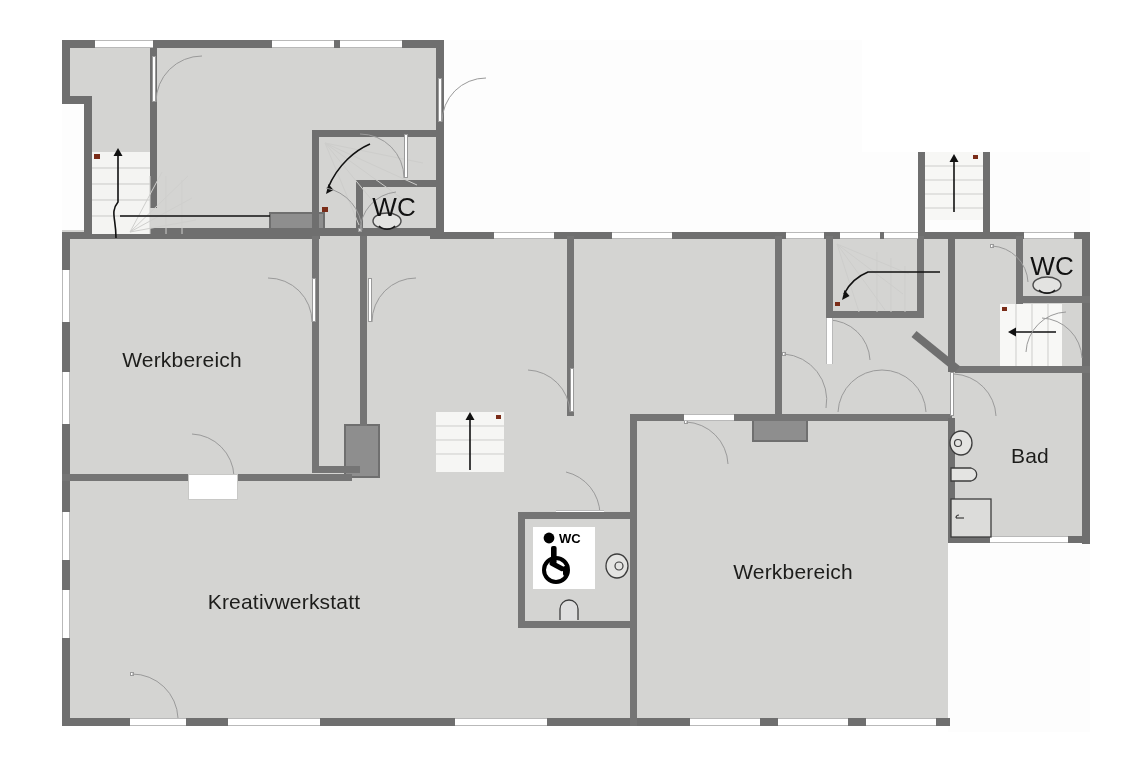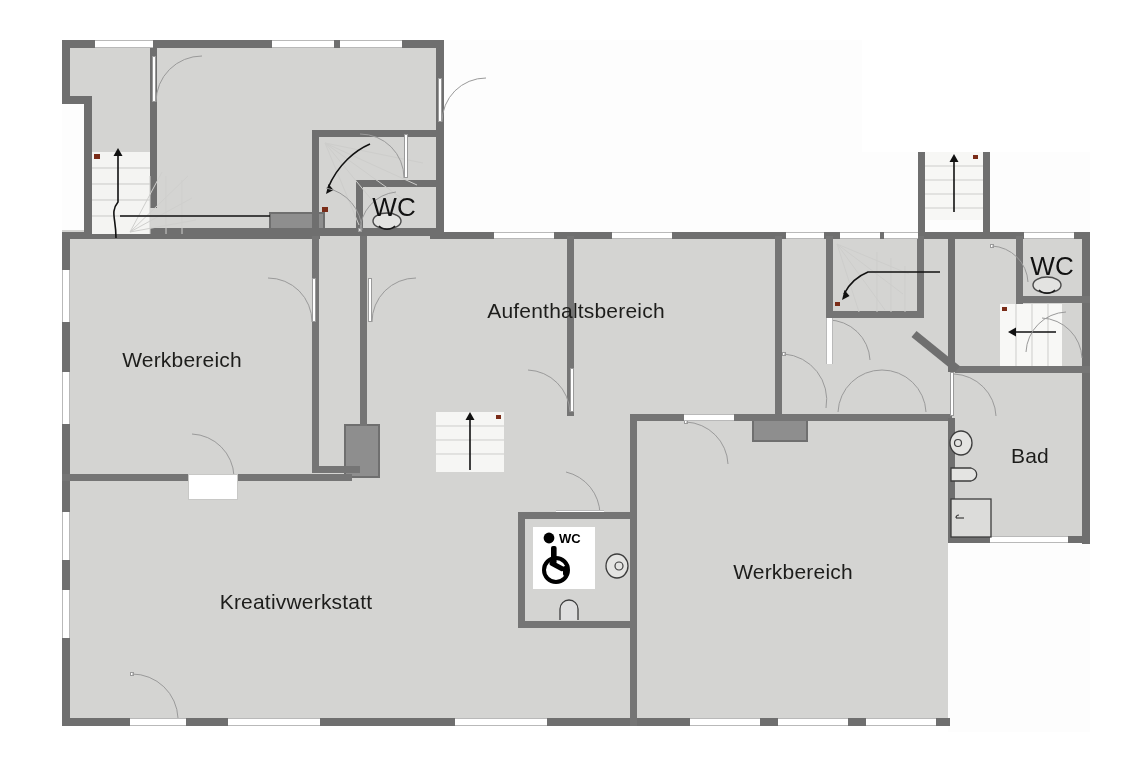--- a/index.html
+++ b/index.html
@@ -515,21 +515,20 @@
       <g fill="#000">
         <rect x="16" y="16" width="5.6" height="18" rx="2"></rect>
         <rect x="16" y="30" width="16" height="5" rx="2.2" transform="rotate(28 16 30)"></rect>
         <rect x="28" y="36" width="5" height="10" rx="2"></rect>
       </g>
       <circle cx="21" cy="40" r="12" fill="none" stroke="#000" stroke-width="4"></circle>
     </svg>
   </div>
 
   <div class="label" style="left:182px;top:360px;">Werkbereich</div>
-  <div class="label" style="left:576px;top:311px;">Aufenthaltsbereich</div>
-  <div class="label" style="left:296px;top:602px;">Kreativwerkstatt</div>
+  <div class="label" style="left:284px;top:602px;">Kreativwerkstatt</div>
   <div class="label" style="left:793px;top:572px;">Werkbereich</div>
   <div class="label" style="left:1030px;top:456px;">Bad</div>
 
   <div class="wc-label" style="left:394px;top:207px;">WC</div>
   <div class="wc-label" style="left:1052px;top:266px;">WC</div>
 
 </div>
 
 </body></html>

